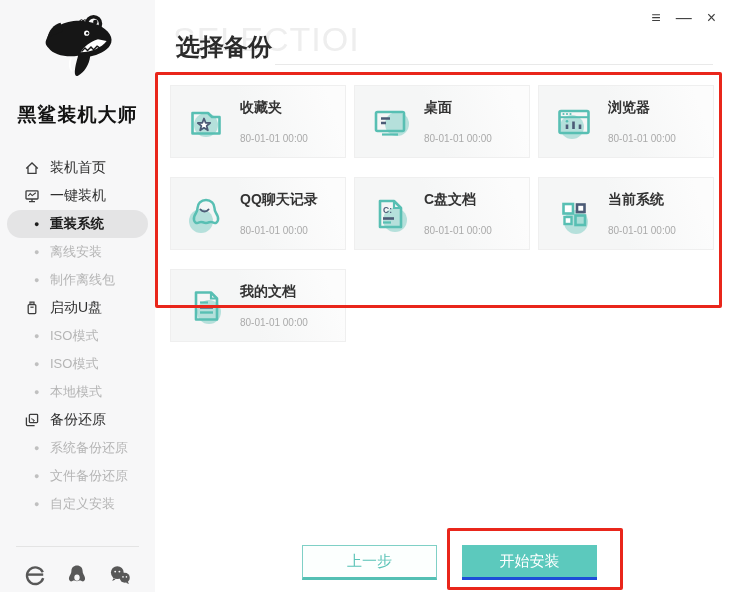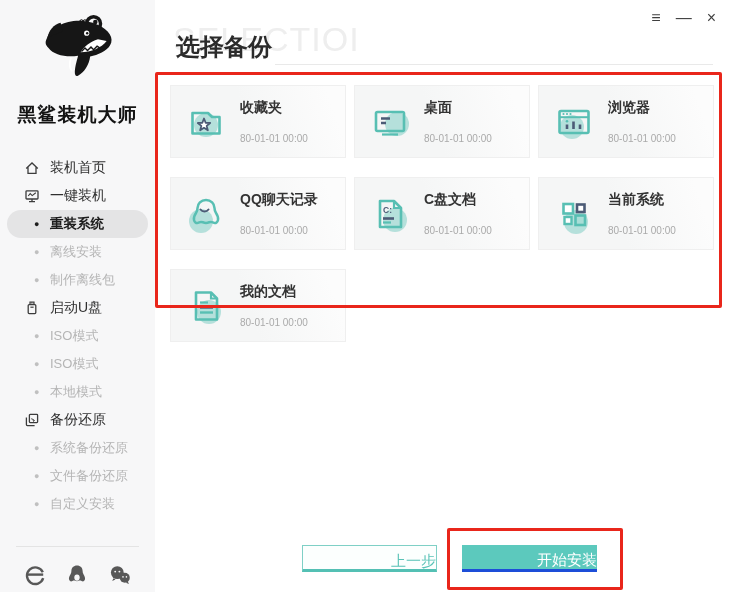--- a/index.html
+++ b/index.html
@@ -42,21 +42,21 @@
 
   .cards { position:absolute; left:15px; top:85px; width:544px; display:grid; grid-template-columns:repeat(3,176px); column-gap:8px; row-gap:19px; z-index:2; }
   .card { height:73px; background:linear-gradient(250deg,#fcfcfc 10%,#f5f6f6 55%); border:1px solid #efefef; display:flex; align-items:center; padding-left:13px; cursor:pointer; }
   .card-icon { position:relative; width:44px; height:44px; flex:0 0 44px; }
   .card-icon .halo { position:absolute; width:24px; height:24px; border-radius:50%; background:rgba(128,206,196,.55); left:var(--hx,10px); top:var(--hy,14px); }
   .card-icon svg { position:relative; z-index:1; }
   .card-text { margin-left:12px; }
   .card-title { font-size:14px; font-weight:700; color:#333; line-height:17px; }
   .card-date { font-size:10px; color:#aaaaaa; margin-top:17px; }
 
-  .btn { position:absolute; width:135px; height:27px; font-size:15px; text-align:right; line-height:29px; cursor:pointer; z-index:2; font-family:Liberation Sans, sans-serif; }
+  .btn { position:absolute; width:135px; height:35px; font-size:15px; text-align:center; line-height:29px; cursor:pointer; z-index:2; font-family:Liberation Serif, serif; }
   .btn-prev { left:147px; top:545px; background:#fcfffe; color:#5ac3b7; border:1px solid #7fd0c6; border-bottom:3px solid #54c0b4; }
   .btn-start { left:307px; top:545px; background:#5cc9bd; color:#ffffff; border:none; border-bottom:3px solid #1d4ed8; z-index:4; }
 </style>
 </head>
 <body>
 
 <div class="stage">
 
   <div class="sidebar">
     <div class="logo-wrap">

